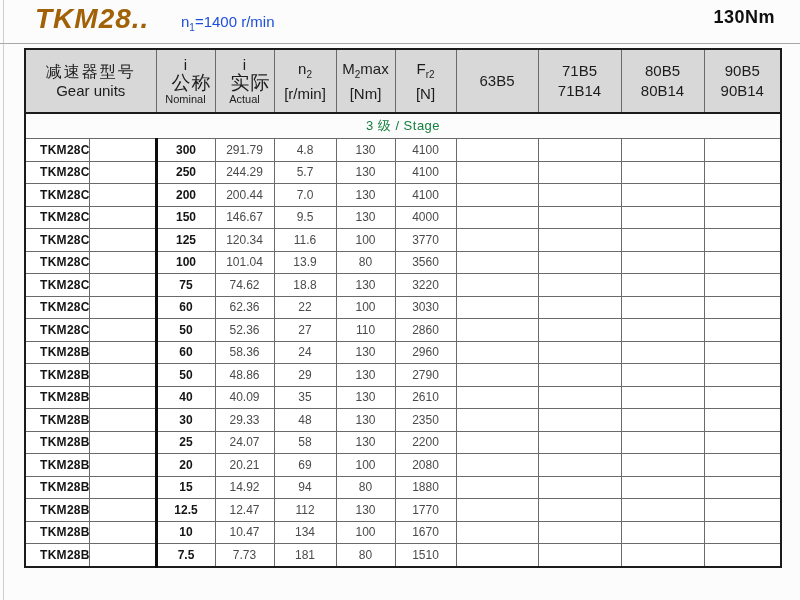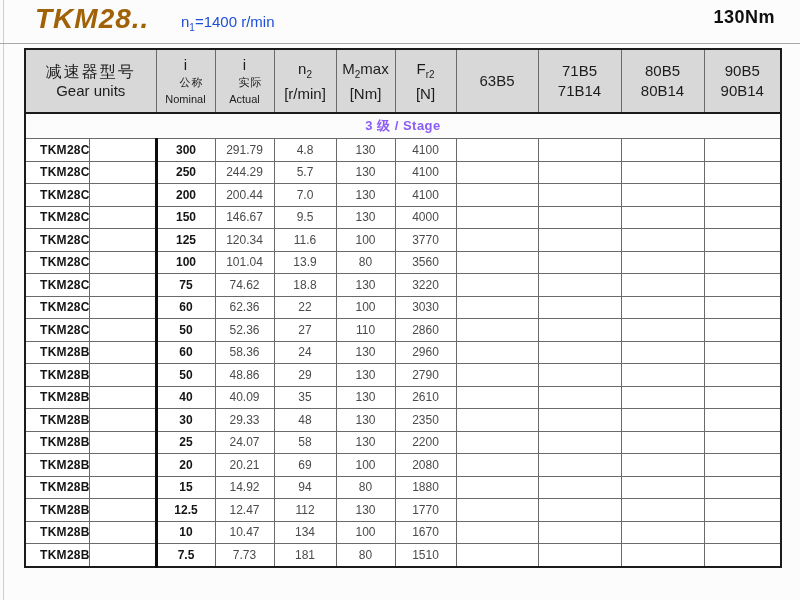--- a/index.html
+++ b/index.html
@@ -23,30 +23,30 @@
     border:2px solid #1b1b1b;
     background:#fff;
   }
   .spec th,.spec td{border:1px solid #6a6a6a;padding:0;text-align:center;overflow:hidden;}
   .spec thead tr{height:64px;}
   .spec thead th{
     background:#d8d8d8;font-weight:normal;color:#1c1c1c;
     border-bottom:2px solid #1b1b1b;vertical-align:middle;
   }
   .hline{display:block;line-height:19px;font-size:15px;}
-  .hline.zh{font-size:11px;letter-spacing:1px;margin-left:12px;}
+  .hline.zh{font-size:19px;letter-spacing:1px;margin-left:12px;}
   .hline.zh-big{font-size:16px;letter-spacing:2px;}
   .hline.small{font-size:11px;line-height:14px;}
   .hline.sym{font-size:15px;line-height:16px;}
   .spec thead th sub{font-size:10px;}
   .th-motor .hline{font-size:15px;line-height:20px;}
 
   .stage-row td{
     height:24px;background:#fcfcfc;
-    font-size:13px;font-weight:bold;color:#8b5cf6;letter-spacing:0.5px;
+    font-size:13px;font-weight:normal;color:#15803d;letter-spacing:0.5px;
   }
   .data-row td{height:21.5px;font-size:12px;color:#4a4a4a;background:#fff;}
   .data-row td.model{text-align:left;padding-left:14px;font-weight:bold;color:#141414;letter-spacing:0.3px;}
   .data-row td.variant{border-right:3px solid #0d0d0d;}
   .data-row td.nominal{font-weight:bold;color:#141414;}
 </style>
 </head>
 <body>
 
 <div class="scan-edge"></div>

